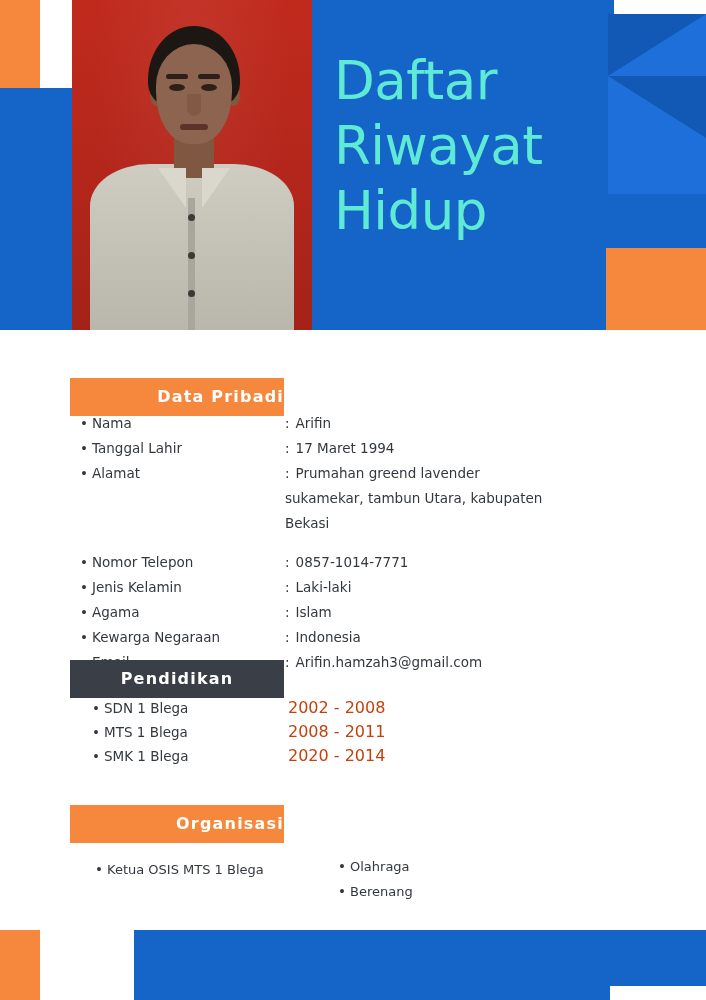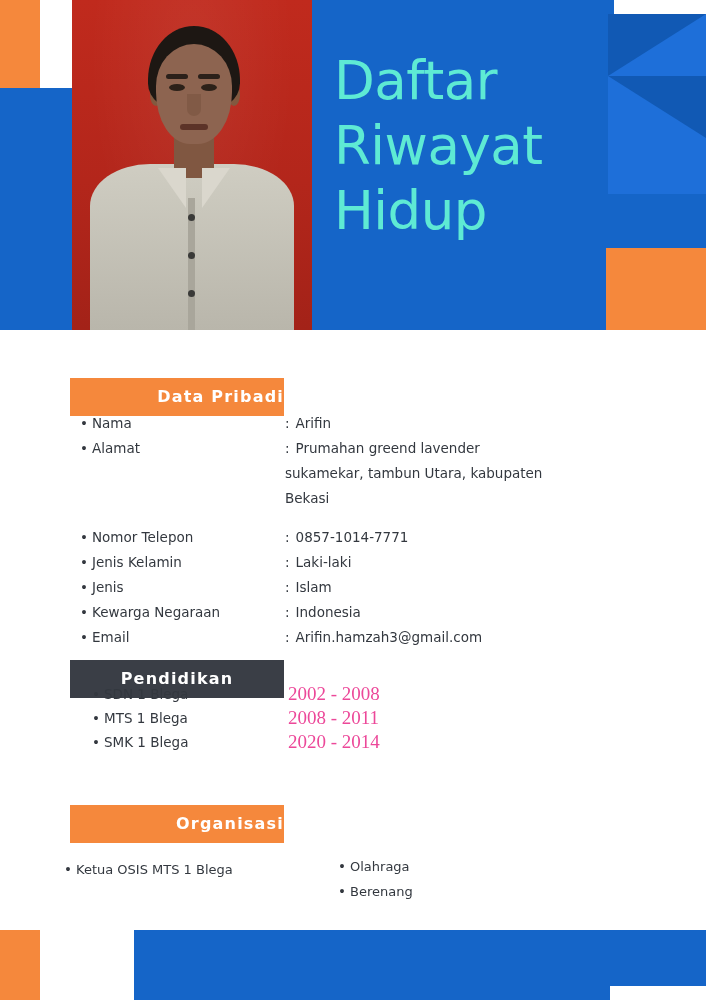--- a/index.html
+++ b/index.html
@@ -325,49 +325,48 @@
     font-size: 13.5px;
     line-height: 24px;
   }
   .dp-value .colon { margin-right: 6px; }
   .dp-gap { height: 14px; }
 
   
   .edu-list {
     position: absolute;
     left: 92px;
-    top: 352px;
+    top: 366px;
     width: 560px;
   }
   .edu-row {
     position: relative;
     height: 24px;
   }
   .edu-name {
     position: absolute;
     left: 0;
     top: 0;
     color: #33383f;
     font-size: 13.5px;
     line-height: 24px;
   }
   .edu-years {
     position: absolute;
     left: 196px;
     top: 0;
-    color: #ec4899;
-    font-size: 19px;
+    color: #c2410c;
+    font-size: 16px;
     line-height: 24px;
-    font-family: Liberation Serif, serif;
   }
 
   
   .org-list {
     position: absolute;
-    left: 64px;
+    left: 95px;
     top: 528px;
     width: 240px;
   }
   .org-row {
     color: #33383f;
     font-size: 13px;
     line-height: 22px;
   }
 
   
@@ -472,40 +471,44 @@
   <div class="body-area">
 
     <div class="tag tag-orange sec-datapribadi-tag">Data Pribadi</div>
 
     <div class="dp-list">
       <div class="dp-row">
         <div class="dp-label"><span class="dp-bullet">•</span><span>Nama</span></div>
         <div class="dp-value"><span class="colon">:</span><span>Arifin</span></div>
       </div>
       <div class="dp-row">
+        <div class="dp-label"><span class="dp-bullet">•</span><span>Tanggal Lahir</span></div>
+        <div class="dp-value"><span class="colon">:</span><span>17 Maret 1994</span></div>
+      </div>
+      <div class="dp-row">
         <div class="dp-label"><span class="dp-bullet">•</span><span>Alamat</span></div>
         <div class="dp-value"><span class="colon">:</span><span>Prumahan greend lavender</span></div>
       </div>
       <div class="dp-row">
         <div class="dp-value"><span>sukamekar, tambun Utara, kabupaten</span></div>
       </div>
       <div class="dp-row">
         <div class="dp-value"><span>Bekasi</span></div>
       </div>
       <div class="dp-gap"></div>
       <div class="dp-row">
         <div class="dp-label"><span class="dp-bullet">•</span><span>Nomor Telepon</span></div>
         <div class="dp-value"><span class="colon">:</span><span>0857-1014-7771</span></div>
       </div>
       <div class="dp-row">
         <div class="dp-label"><span class="dp-bullet">•</span><span>Jenis Kelamin</span></div>
         <div class="dp-value"><span class="colon">:</span><span>Laki-laki</span></div>
       </div>
       <div class="dp-row">
-        <div class="dp-label"><span class="dp-bullet">•</span><span>Jenis</span></div>
+        <div class="dp-label"><span class="dp-bullet">•</span><span>Agama</span></div>
         <div class="dp-value"><span class="colon">:</span><span>Islam</span></div>
       </div>
       <div class="dp-row">
         <div class="dp-label"><span class="dp-bullet">•</span><span>Kewarga Negaraan</span></div>
         <div class="dp-value"><span class="colon">:</span><span>Indonesia</span></div>
       </div>
       <div class="dp-row">
         <div class="dp-label"><span class="dp-bullet">•</span><span>Email</span></div>
         <div class="dp-value"><span class="colon">:</span><span>Arifin.hamzah3@gmail.com</span></div>
       </div>

